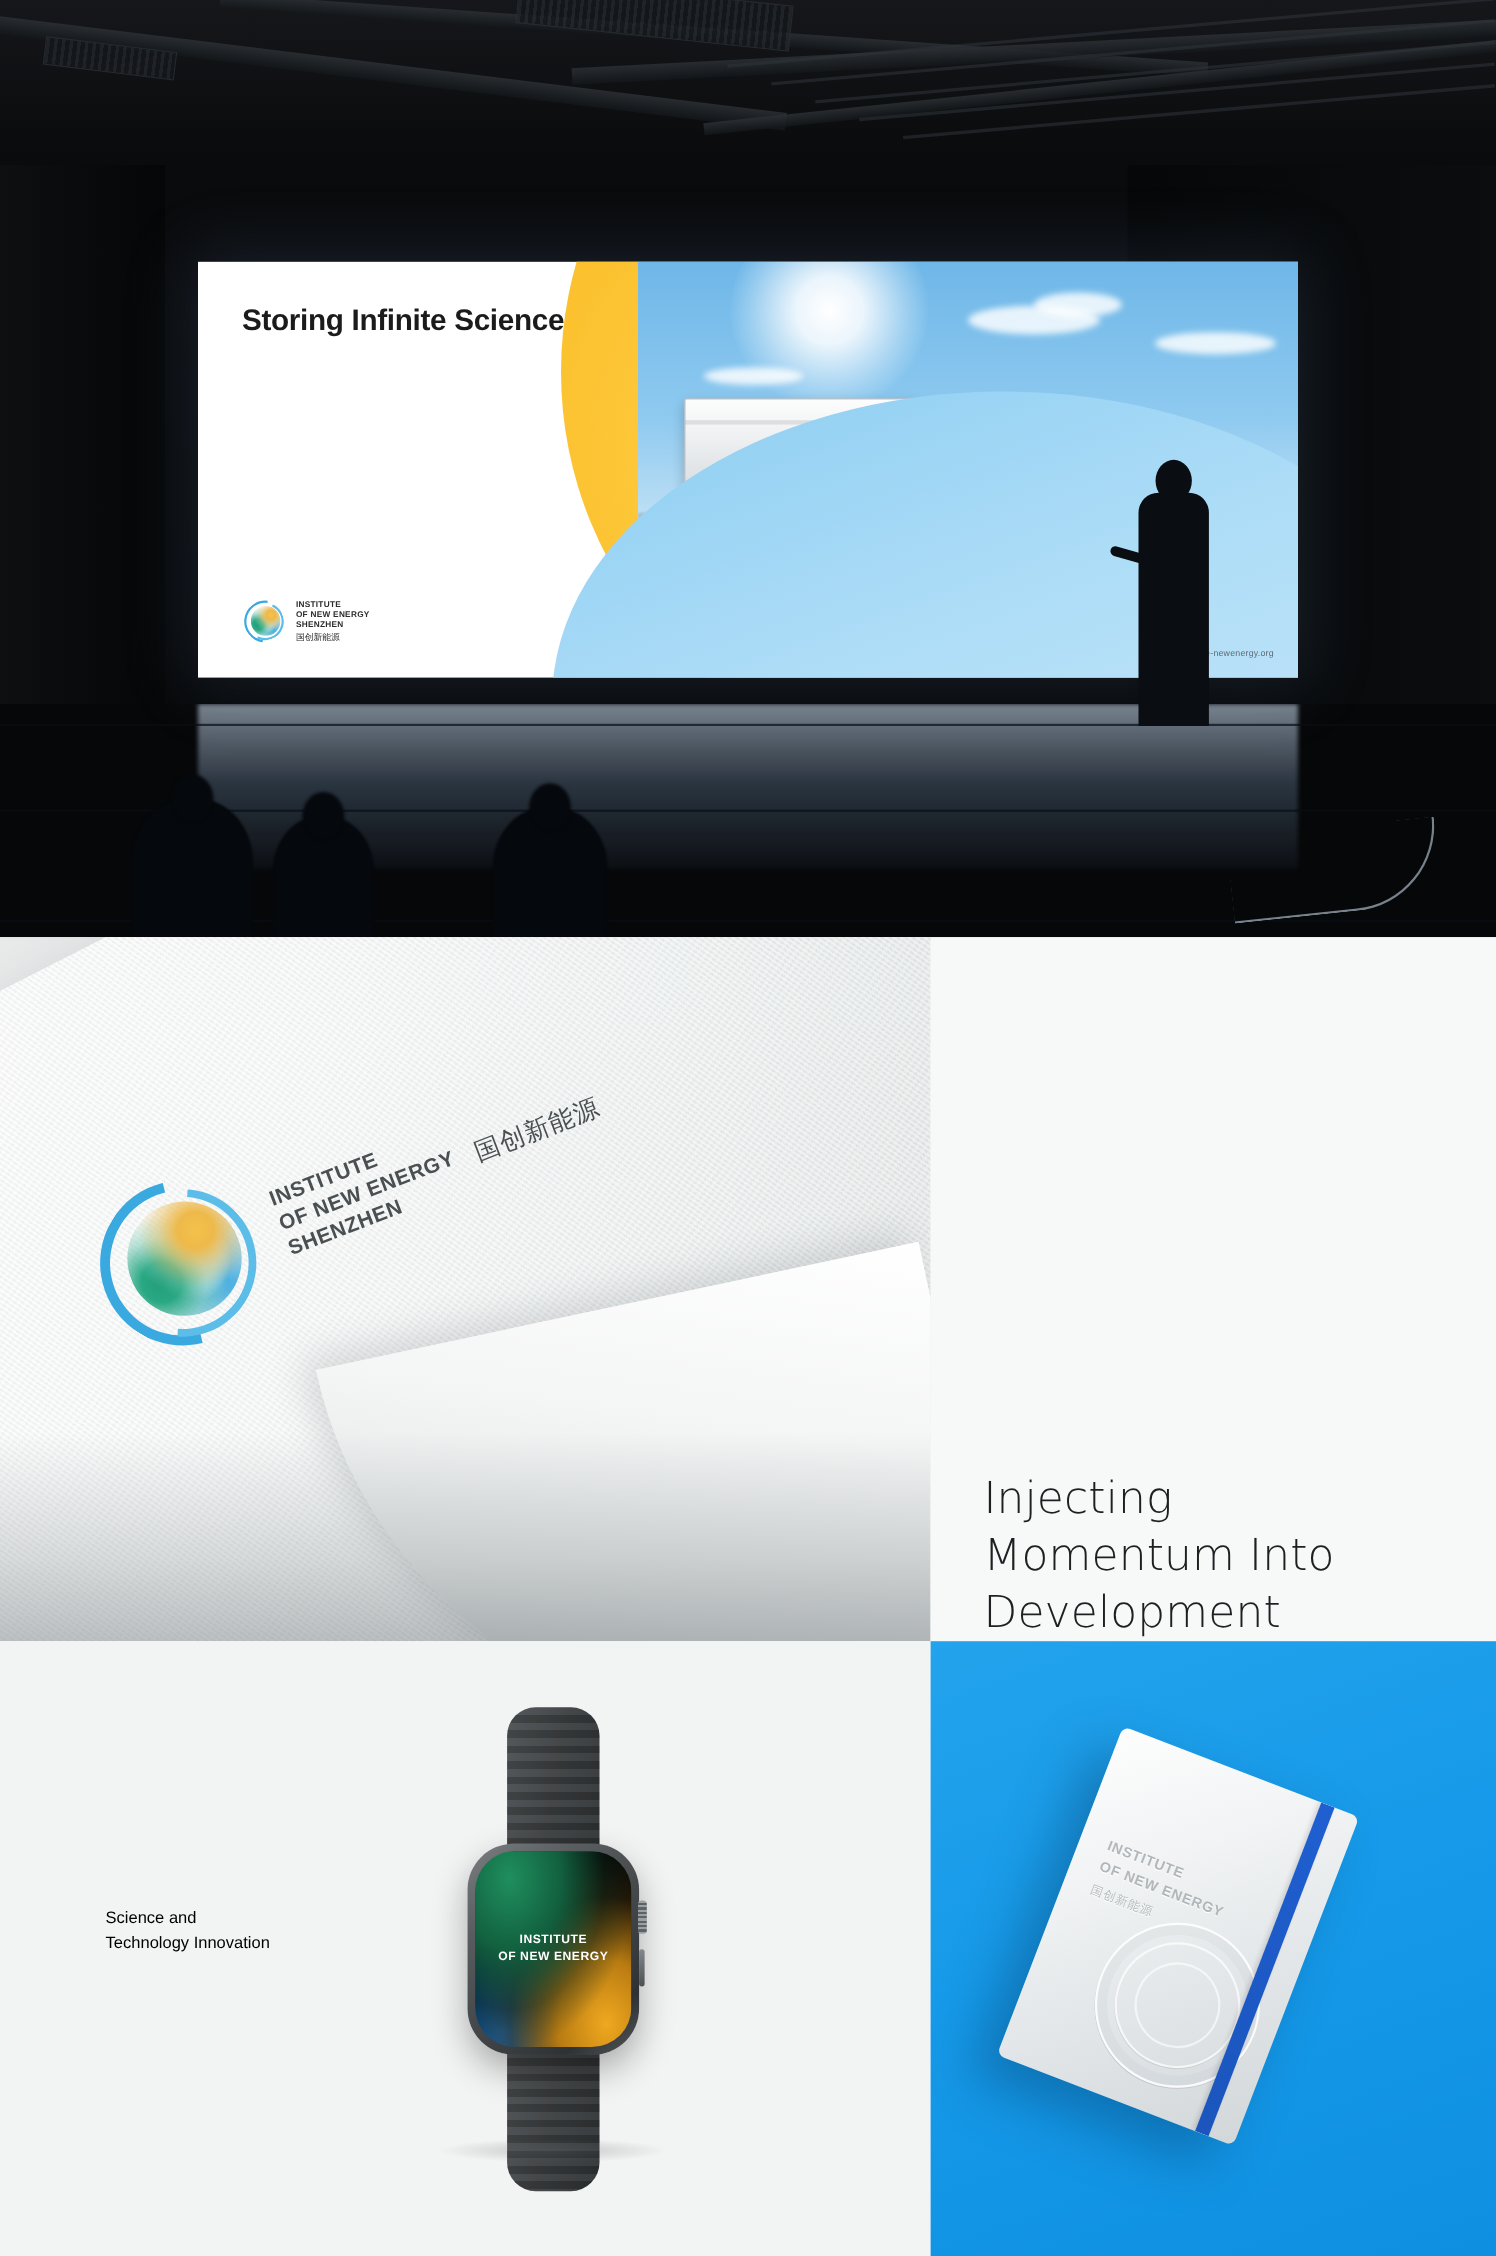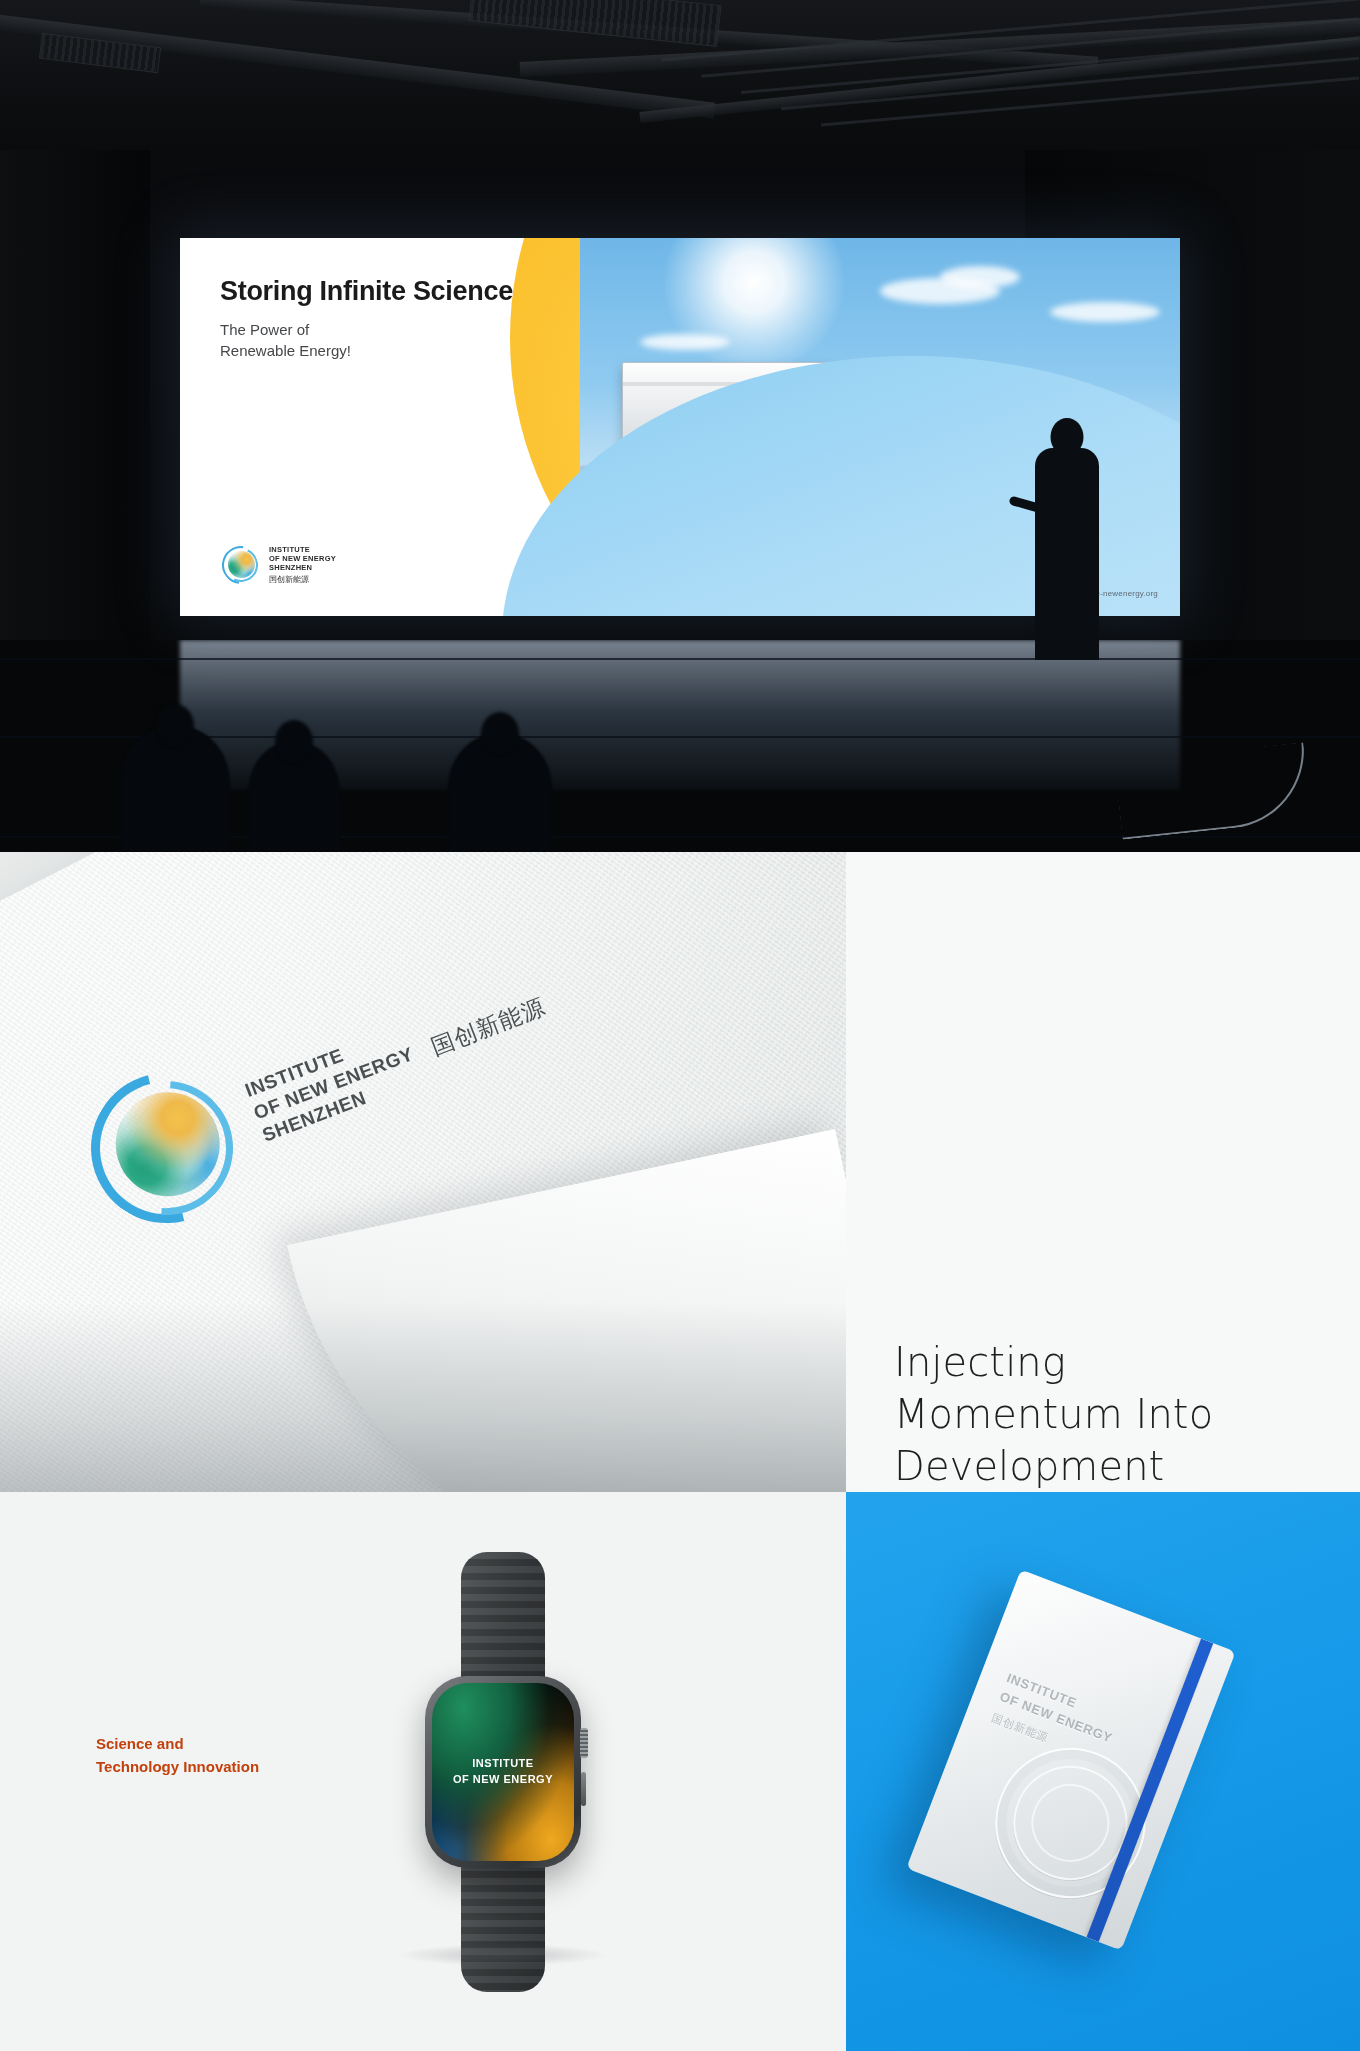--- a/index.html
+++ b/index.html
@@ -288,21 +288,21 @@
   
   .sec-products{
     position:absolute; left:0; top:1492px; width:1360px; height:559px;
     display:flex;
   }
   .watch-pane{
     position:relative; width:846px; height:559px; background:#f2f3f3;
   }
   .watch-caption{
     position:absolute; left:96px; top:240px; width:230px;
-    font-size:15px; color:#c2410c; line-height:1.55; font-weight:700;
+    font-size:15px; color:#000000; line-height:1.55; font-weight:400;
   }
   .watch-wrap{
     position:absolute; left:418px; top:60px; width:170px; height:440px;
   }
   .band{
     position:absolute; left:50%; transform:translateX(-50%);
     width:84px;
     background:linear-gradient(100deg,#4d5052,#3b3e40 48%,#2e3133);
   }
   .band-top{ top:0; height:170px; border-radius:26px 26px 8px 8px; }
@@ -460,22 +460,20 @@
       <div class="worker" style="left:232px;top:176px;width:26px;height:68px;">
         <div class="w-head"></div>
         <div class="w-body"></div>
         <div class="w-legs"></div>
       </div>
     </div>
 
     <div class="slide-bluearc"></div>
 
     <div class="slide-title">Storing Infinite Science</div>
-    <div class="slide-sub" style="white-space:pre-line;">The Power of
-Renewable Energy!</div>
 
     <div class="slide-logo">
       <span class="logomark" style="width:38px;height:38px;">
         <span class="lm-sphere" style="left:6px;top:5px;width:27px;height:27px;"></span>
         <span class="lm-arc" style="left:0;top:0;width:38px;height:38px;border-width:2.4px;"></span>
         <span class="lm-arc2" style="left:2px;top:2px;width:34px;height:34px;border-width:2px;"></span>
       </span>
       <span class="slide-logo-text">
         <span class="slide-logo-en" style="display:block;">INSTITUTE</span>
         <span class="slide-logo-en" style="display:block;">OF NEW ENERGY</span>

